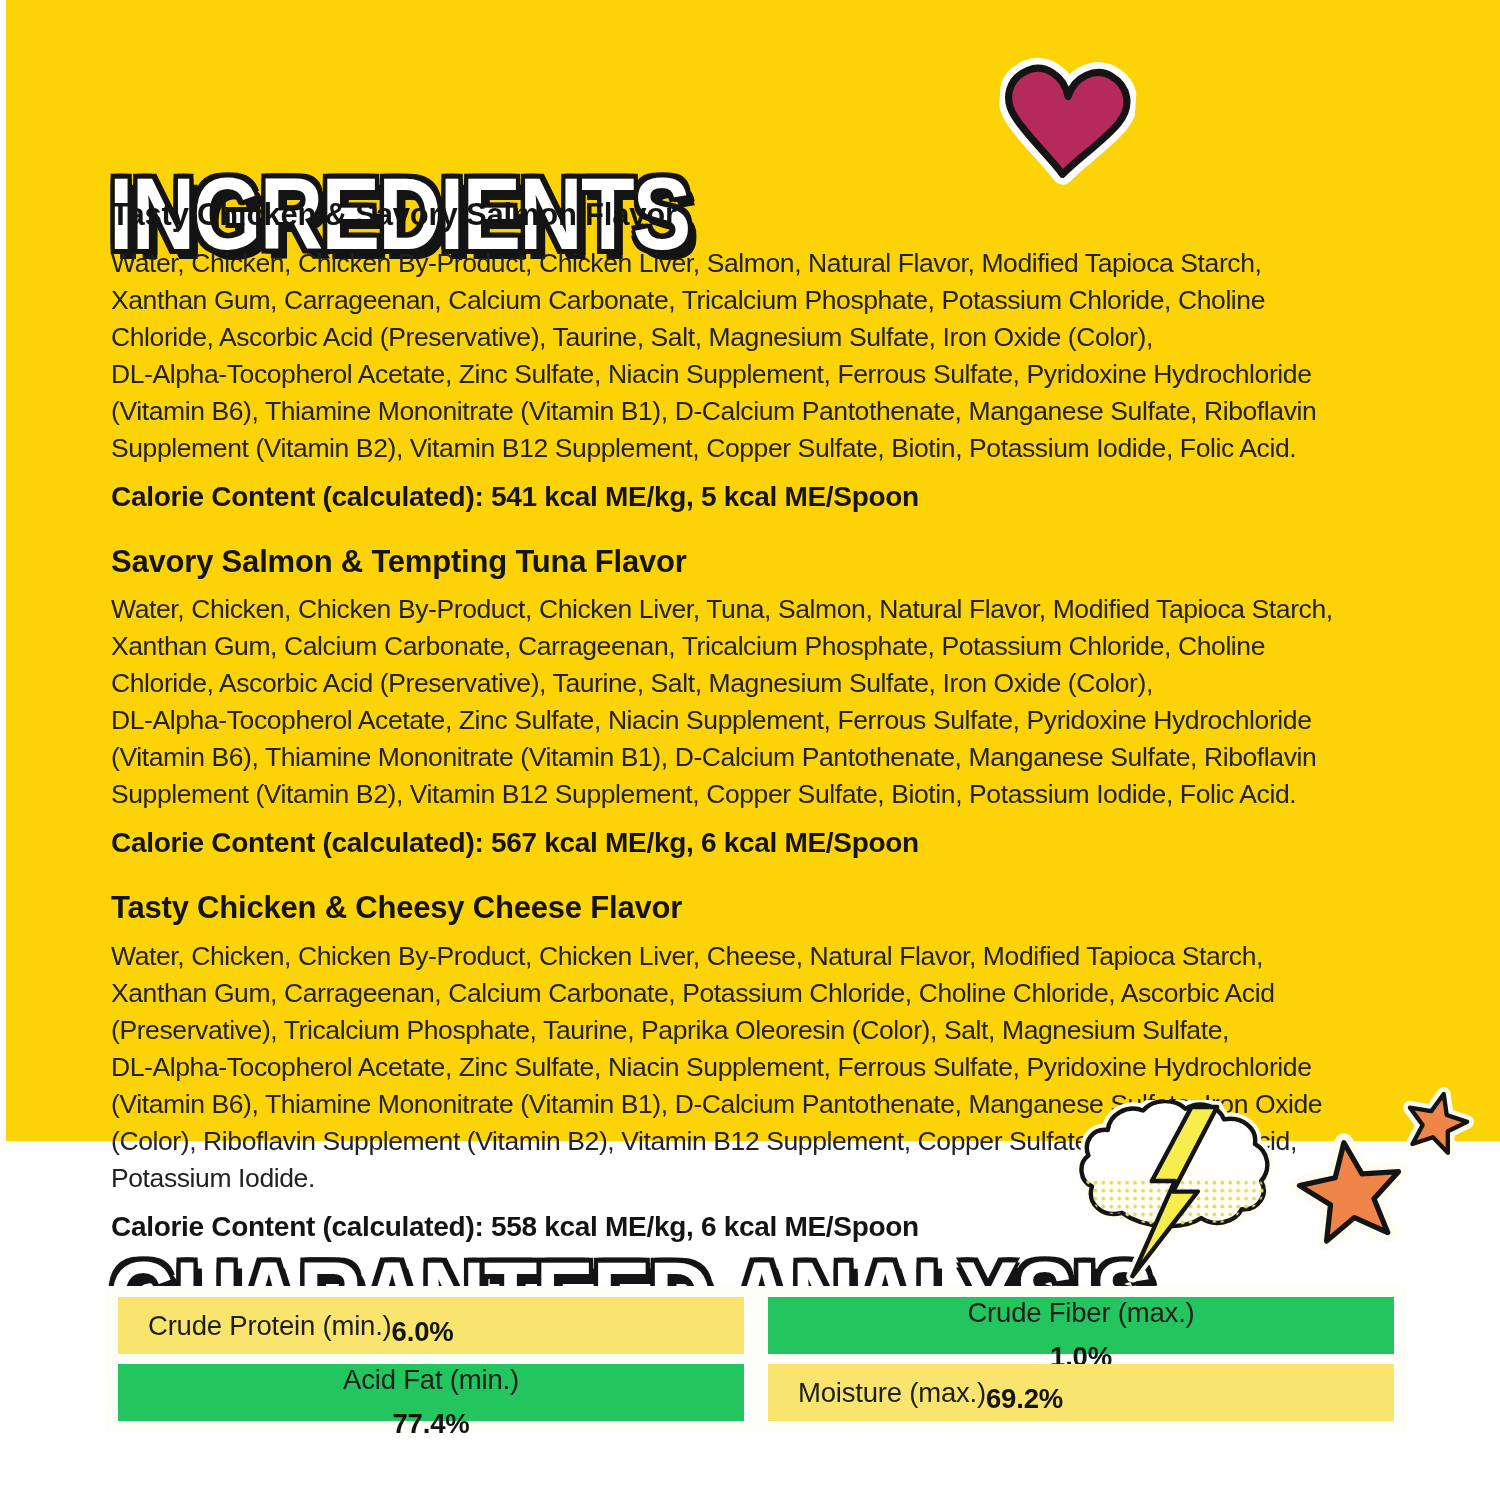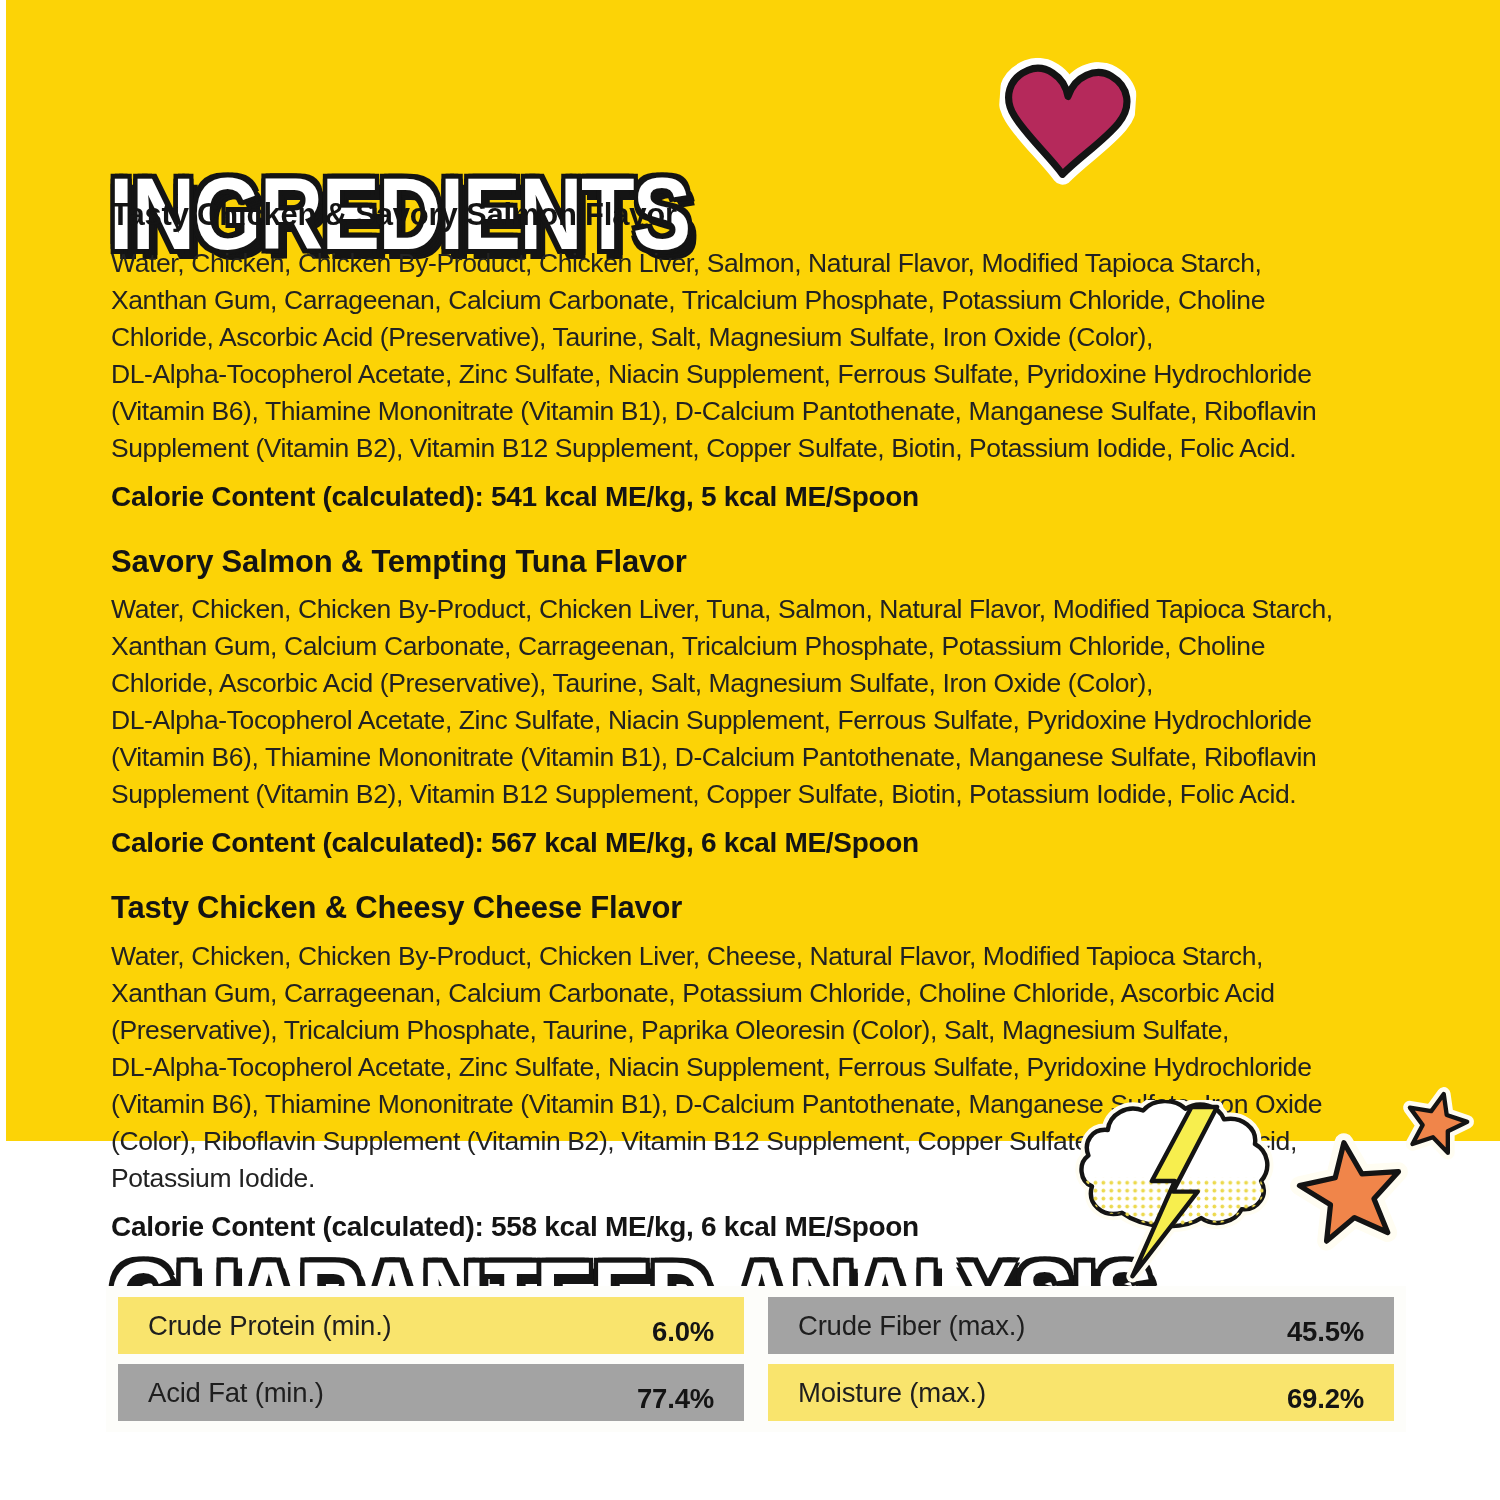--- a/index.html
+++ b/index.html
@@ -52,26 +52,26 @@
 
   
   .ga-table{
     position:absolute;left:100px;top:1286px;width:1300px;
     background:#fdfdfa;
     padding:11px 12px;box-sizing:border-box;
     display:grid;grid-template-columns:1fr 1fr;
     column-gap:24px;row-gap:10px;
   }
   .ga-cell{
-    height:57px;display:flex;align-items:center;justify-content:space-between;
+    height:57px;display:flex;align-items:center;
     padding:0 30px;font-size:27.5px;color:#1e1e1e;letter-spacing:-0.2px;
   }
   .ga-cell .val{font-weight:bold;color:#141414;margin-top:12px;}
   .cell-yellow{background:#f9e46d;}
-  .cell-white{background:#a3a3a3;}
+  .cell-white{background:#22c55e;flex-direction:column;}
 
   
   .icon-abs{position:absolute;}
   #heart-wrap{left:992px;top:60px;width:136px;height:130px;transform:rotate(4deg);}
   #cloud-wrap{left:1062px;top:1100px;width:210px;height:185px;}
   #stars-wrap{left:1282px;top:1082px;width:230px;height:170px;}
 </style>
 </head>
 <body>
 
@@ -164,21 +164,21 @@
     </svg>
   </div>
 
   <div class="ga-table">
     <div class="ga-cell cell-yellow">
       <span>Crude Protein (min.)</span>
       <span class="val">6.0%</span>
     </div>
     <div class="ga-cell cell-white">
       <span>Crude Fiber (max.)</span>
-      <span class="val">45.5%</span>
+      <span class="val">1.0%</span>
     </div>
     <div class="ga-cell cell-white">
       <span>Acid Fat (min.)</span>
       <span class="val">77.4%</span>
     </div>
     <div class="ga-cell cell-yellow">
       <span>Moisture (max.)</span>
       <span class="val">69.2%</span>
     </div>
   </div>

